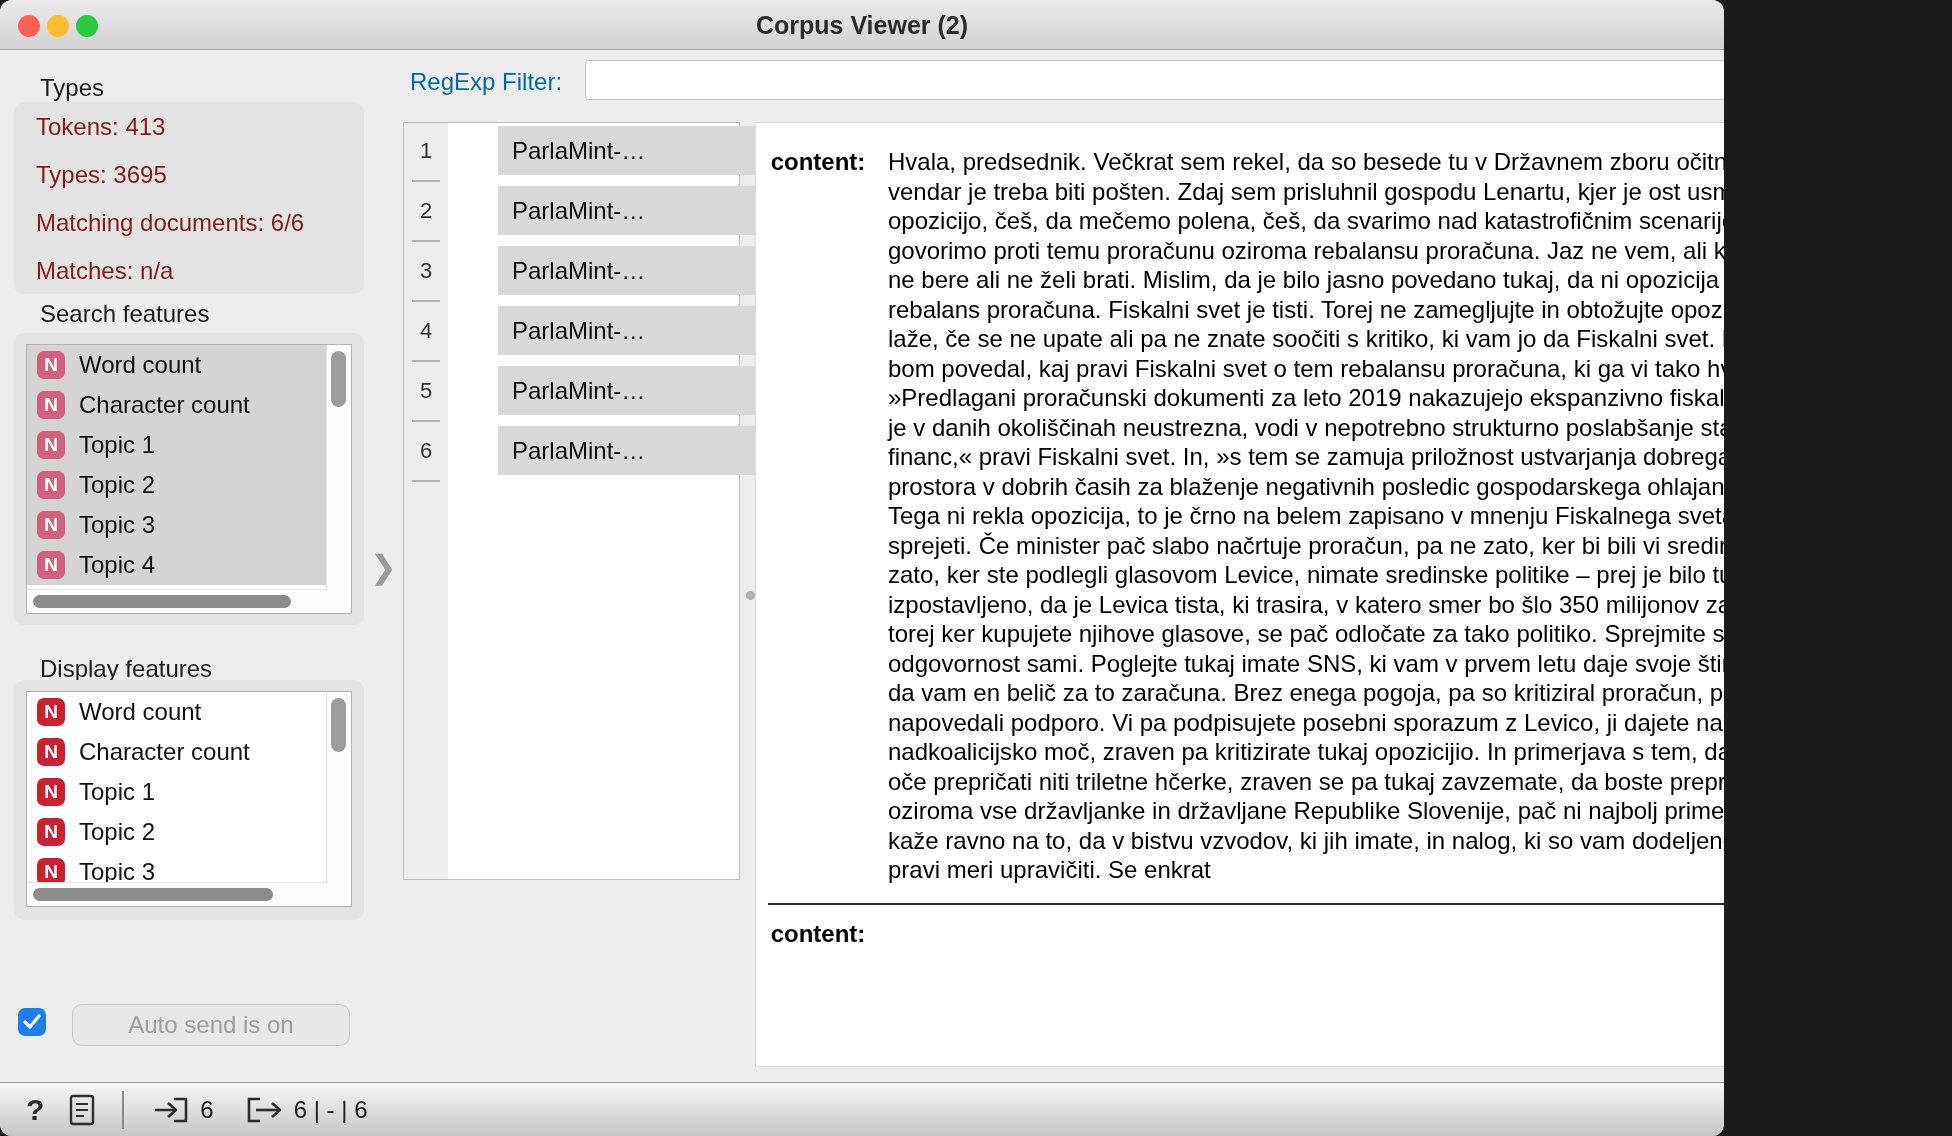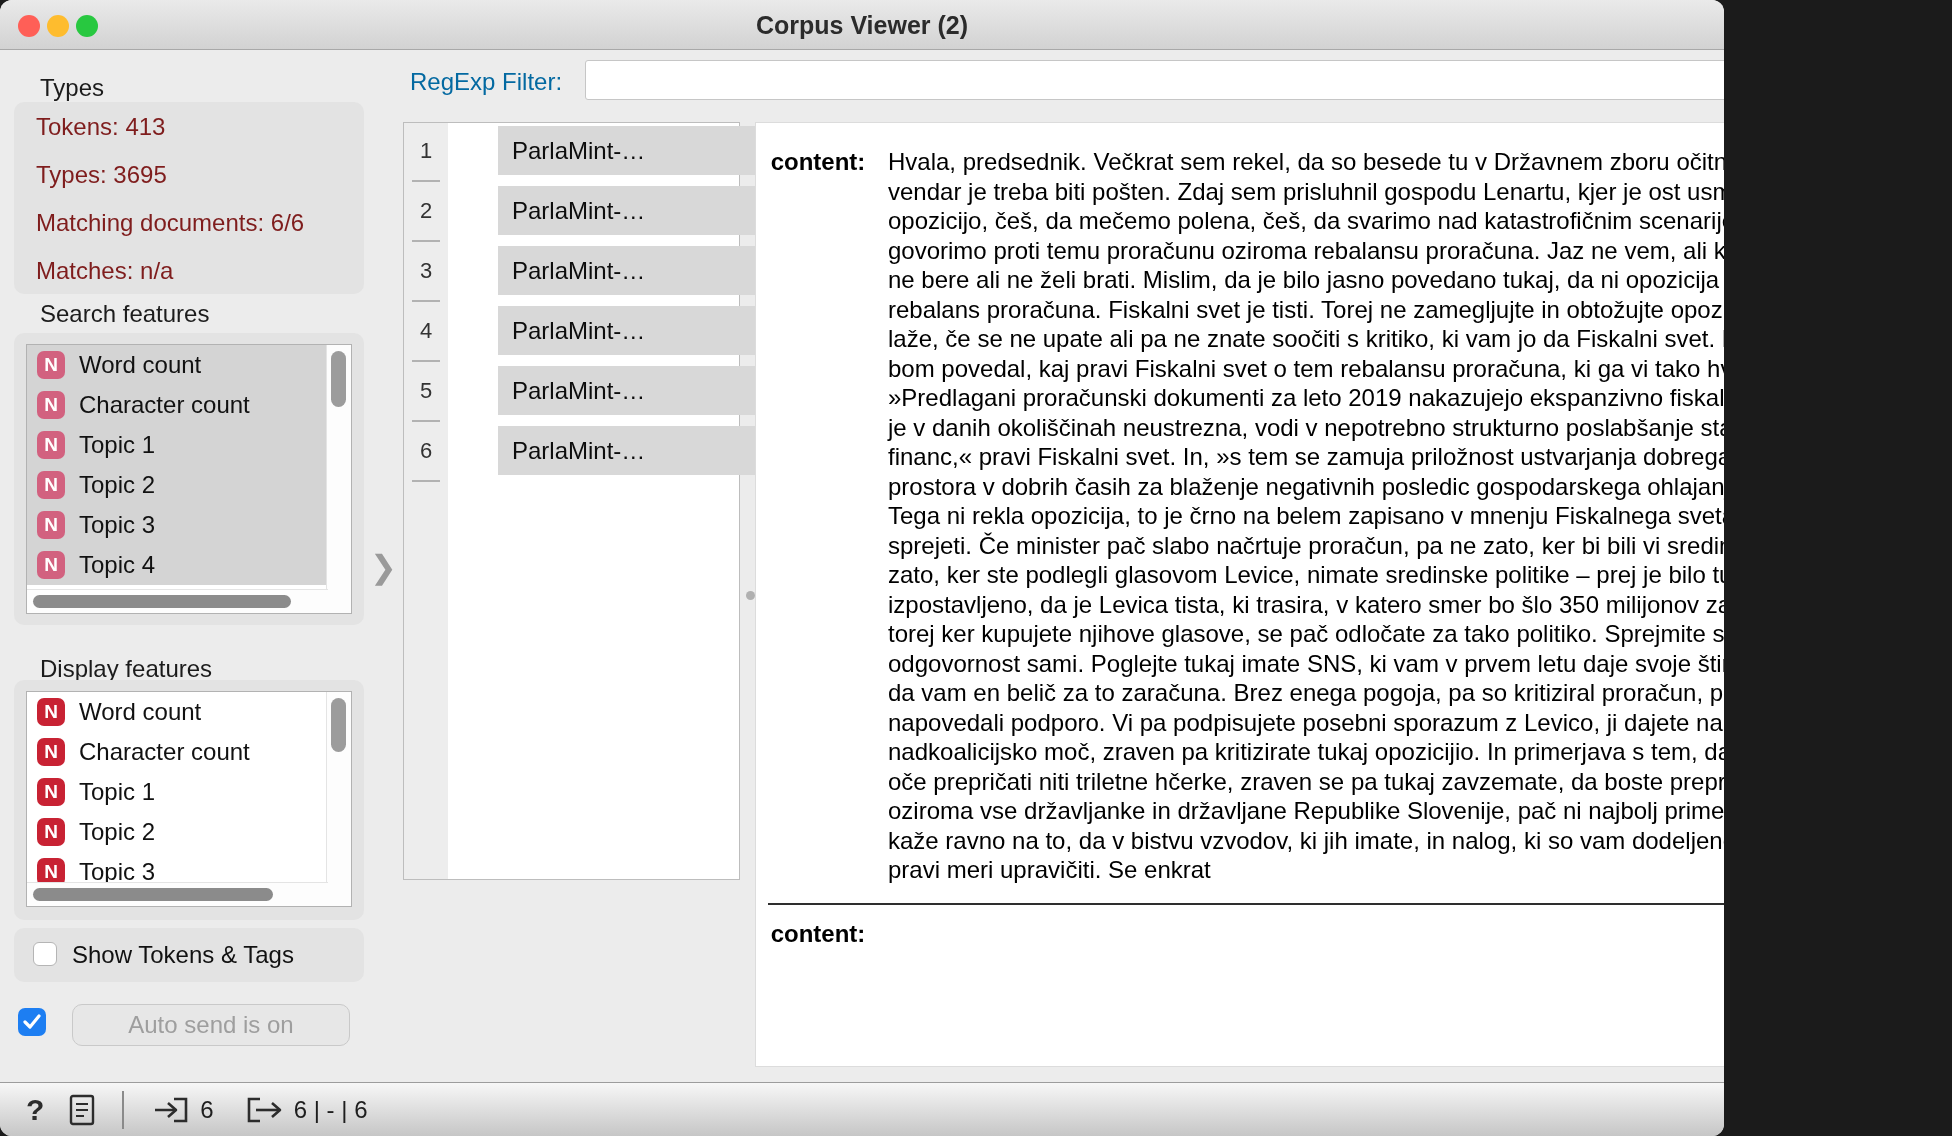--- a/index.html
+++ b/index.html
@@ -150,24 +150,20 @@
       </div>
       <div class="vtrack">
           <div class="vthumb" style="top:6px; height:54px;"></div>
         </div>
       <div class="htrack" style="width:301px;">
           <div class="hthumb" style="left:6px; width:240px;"></div>
         </div>
     </div>
   </div>
 
-  <div class="box" style="top:928px; height:54px;">
-    <span class="checkbox" style="left:19px; top:14px;"></span>
-    <span style="position:absolute; left:58px; top:0; height:54px; line-height:54px; font-size:24px;">Show Tokens &amp; Tags</span>
-  </div>
 
   <span class="bluecheck">
     <svg width="18" height="16" viewBox="0 0 18 16">
       <polyline points="2,8 7,13 16,2" fill="none" stroke="#ffffff" stroke-width="3.2" stroke-linecap="round" stroke-linejoin="round"></polyline>
     </svg>
   </span>
   <div class="autosend-btn">Auto send is on</div>
 
   <div class="regexp-label">RegExp Filter:</div>
   <input class="regexp-input" value="" placeholder="" style="">

